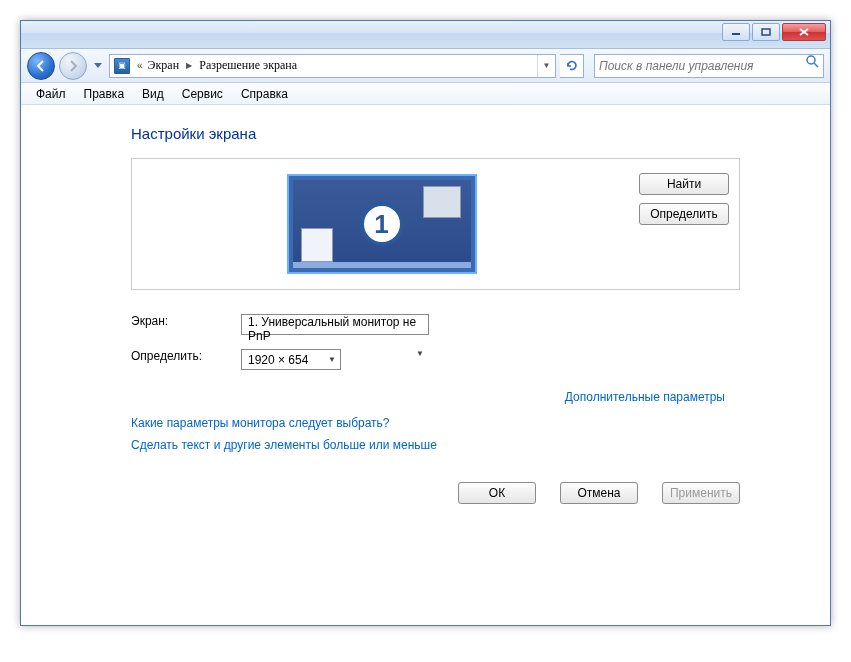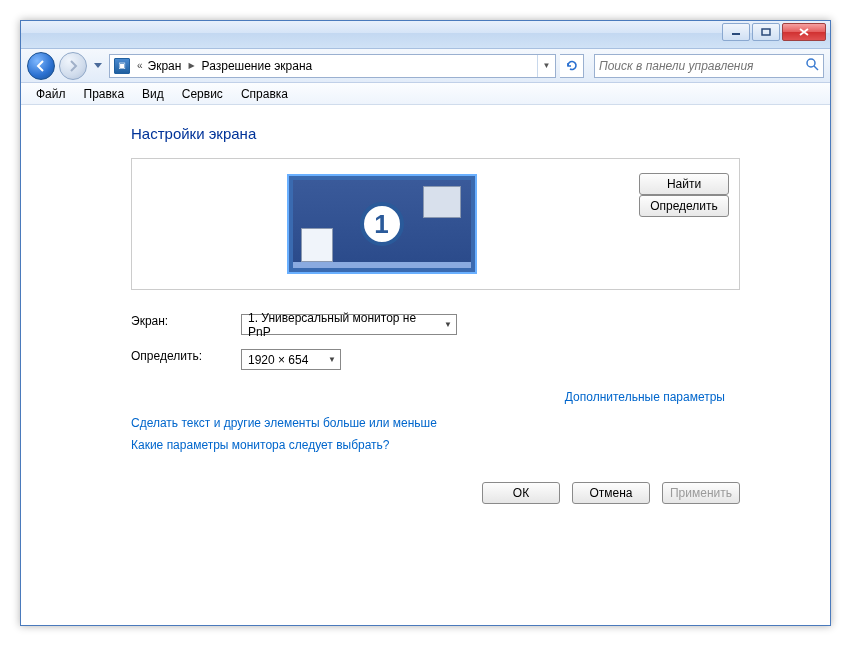--- a/index.html
+++ b/index.html
@@ -81,41 +81,41 @@
     .address .cp-icon {
       width: 16px; height: 16px;
       margin: 0 4px;
       background: linear-gradient(to bottom,#4a8ad0,#2060a0);
       border:1px solid #2060a0;
       border-radius:1px;
       display:flex; align-items:center; justify-content:center;
       color:#fff; font-size:8px;
     }
     .address .chevrons { margin: 0 3px; color:#444; font-size:10px;}
-    .address .crumb { padding: 0 2px; }
+    .address .crumb { padding: 0 2px; font-family: Liberation Serif, serif; }
     .address .tri { font-size: 8px; color:#555; padding:0 5px;}
     .address .dd-btn {
       margin-left:auto; width:18px; height:100%;
       border-left:1px solid #c8d8ec;
       display:flex;align-items:center;justify-content:center;
       font-size:8px;color:#555; cursor:pointer;
     }
     .refresh-btn {
       width:24px; height:24px;
       border:1px solid #9ab0d0;
       border-left:none;
       background:#fff;
       display:flex;align-items:center;justify-content:center;
       cursor:pointer;
     }
     .searchbox {
       width: 230px; height:24px;
       background:#fff; border:1px solid #9ab0d0;
       margin-left: 6px;
-      display:flex; align-items:center;
+      display:flex; 
       padding: 0 4px;
     }
     .searchbox input {
       flex:1; border:none; outline:none;
       font-size:12px; font-style:italic; color:#888;
       background:transparent;
     }
     .searchbox .search-icon { color:#4a7ad0; font-size:12px; cursor:pointer; }
     
     .menubar {
@@ -171,21 +171,21 @@
     .mini-win {
       position:absolute; background:#d8e0ec; border:1px solid #8a98b0;
     }
     .mini-win.tl { top:6px; right:10px; width:38px; height:32px; }
     .mini-win.bl { bottom:6px; left:8px; width:32px; height:34px; background:#f0f4fa;}
     .taskbar-mini {
       position:absolute; bottom:0; left:0; right:0; height:6px;
       background:#8aaae0;
     }
     .side-btns {
-      display:flex; flex-direction:column; gap:0;
+      display:flex; flex-direction:column; gap:8px;
       padding-top: 4px;
       padding-left: 18px;
     }
     .sbtn {
       width: 90px; height:22px;
       background: linear-gradient(to bottom,#fdfdfd,#e8e8e8);
       border:1px solid #8a8a8a;
       border-radius:3px;
       font-size:12px; cursor:pointer;
     }
@@ -199,32 +199,32 @@
       height: 21px;
       background:#fff;
       border:1px solid #888;
       display:flex; align-items:center;
       padding: 0 4px 0 6px;
       font-size:12px;
       cursor:pointer;
       gap:6px;
     }
     .combo .dd { margin-left: 6px; font-size:8px; color:#444; }
-    .combo.lg { width: 216px; }
+    .combo.lg { width: 188px; flex-direction: column; }
     .combo.sm { width: 100px; }
     .link {
       color: #0066cc; font-size:12px;
       text-decoration:none; cursor:pointer;
       display:block;
     }
     .adv-link { text-align:right; margin: 20px 15px 12px; }
     .links-sec { margin-top:12px; }
     .links-sec .link { margin-bottom: 8px; }
     .button-row {
-      display:flex; justify-content:flex-end; gap:12px;
+      display:flex; justify-content:flex-end; gap:24px;
       margin-top: 30px;
       align-items: flex-end;
     }
     .dbtn {
       width:78px; height:22px;
       background: linear-gradient(to bottom,#fdfdfd,#e6e6e6);
       border:1px solid #8a8a8a;
       border-radius:3px;
       font-size:12px;
       cursor:pointer;
@@ -339,22 +339,22 @@
         <span>1920 × 654</span>
         <span class="dd" style="margin-left:auto">▼</span>
       </div>
     </div>
 
     <div class="adv-link">
       <a class="link">Дополнительные параметры</a>
     </div>
 
     <div class="links-sec">
+      <a class="link">Какие параметры монитора следует выбрать?</a>
       <a class="link">Сделать текст и другие элементы больше или меньше</a>
-      <a class="link">Какие параметры монитора следует выбрать?</a>
     </div>
 
     <div class="button-row">
       <button class="dbtn">ОК</button>
       <button class="dbtn">Отмена</button>
       <button class="dbtn" disabled="">Применить</button>
     </div>
   </div>
 
 </div>

